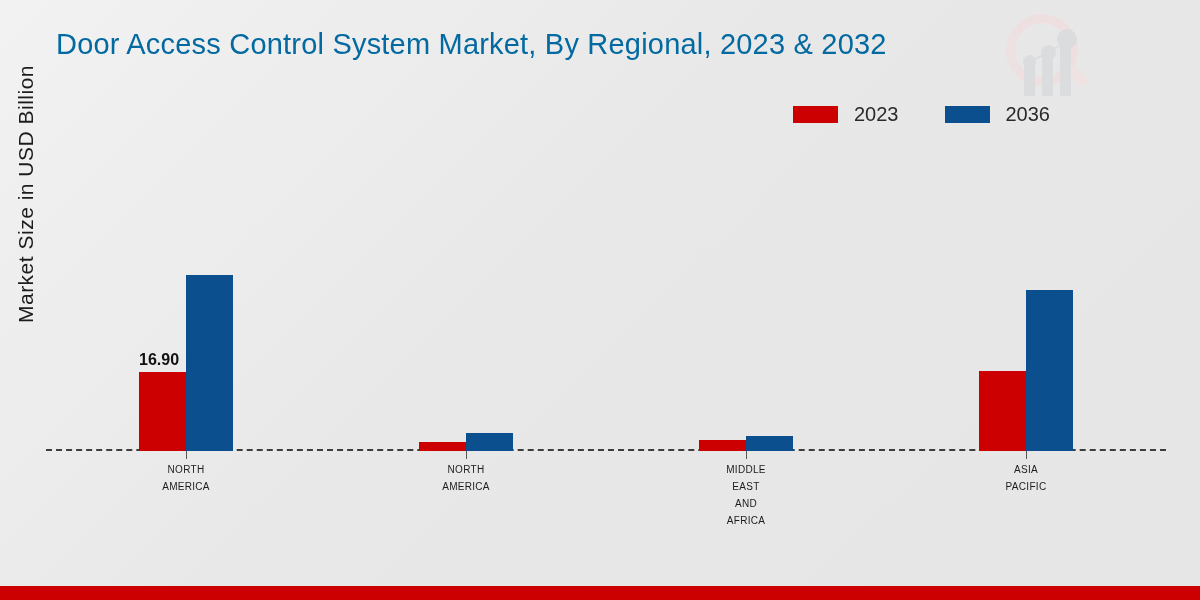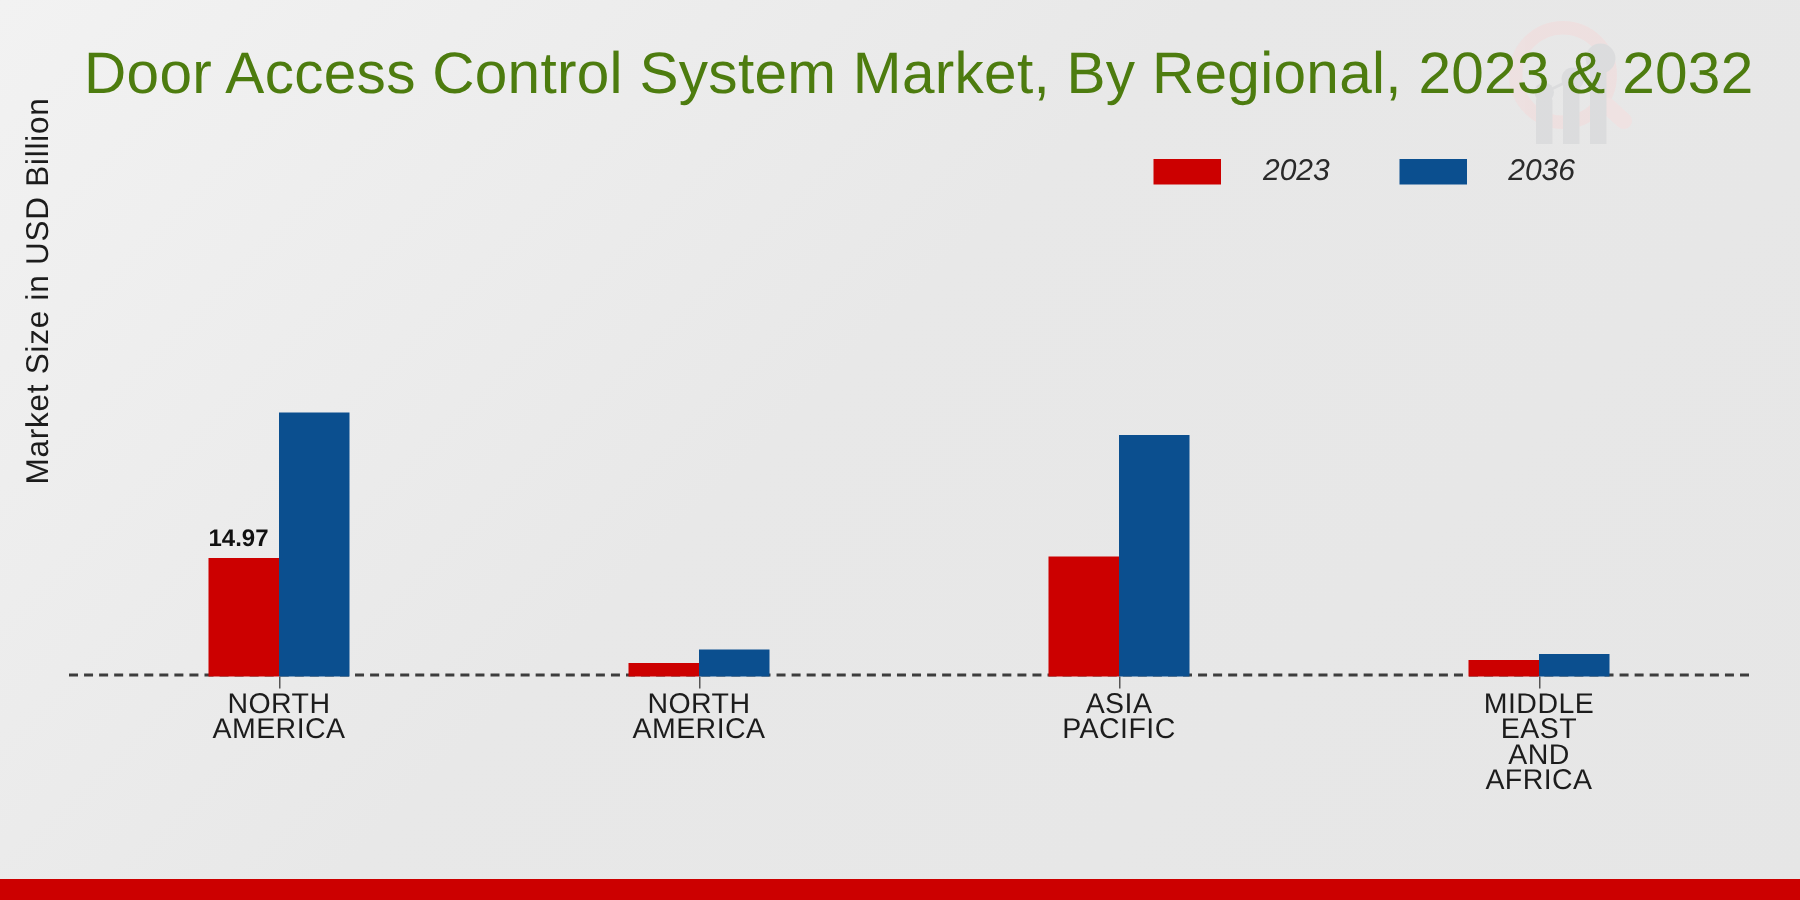--- a/index.html
+++ b/index.html
@@ -17,26 +17,26 @@
            border:9px solid #f3dada;box-sizing:border-box;}
   .wm-handle{position:absolute;left:64px;top:62px;width:26px;height:11px;background:#f6dede;
              border-radius:6px;transform:rotate(42deg);}
   .wm-bar{position:absolute;background:#d3d4d6;border-radius:3px 3px 0 0;}
   .wm-dot{position:absolute;background:#d3d4d6;border-radius:50%;}
   .wm-line{position:absolute;background:#d3d4d6;height:2px;transform-origin:0 50%;}
 
   
   .title{
     position:absolute;left:56px;top:28px;width:1000px;
-    font-size:39px;color:#4d7c0f;letter-spacing:.2px;white-space:nowrap;
+    font-size:29px;color:#0369a1;letter-spacing:.2px;white-space:nowrap;
   }
 
   
   .legend{position:absolute;right:150px;top:103px;display:flex;align-items:center;gap:46px;}
-  .legend-item{display:flex;align-items:center;gap:28px;font-style:italic;}
+  .legend-item{display:flex;align-items:center;gap:16px;}
   .legend-swatch{width:45px;height:17px;display:block;}
   .legend-label{font-size:20px;color:#2a2a2a;}
 
   
   .ylabel{
     position:absolute;left:-154px;top:182px;width:360px;text-align:center;
     transform:rotate(-90deg);transform-origin:50% 50%;
     font-size:21px;color:#1c1c1c;letter-spacing:.5px;white-space:nowrap;
   }
 
@@ -49,21 +49,21 @@
   .groups{position:absolute;inset:0;display:flex;}
   .group{flex:1 1 0;position:relative;height:100%;}
   .bars{position:absolute;bottom:0;left:50%;transform:translateX(-50%);
         display:flex;align-items:flex-end;gap:0;}
   .bar{width:47px;}
   .bar.b2023{background:#cc0000;}
   .bar.b2032{background:#0b4f8f;}
   .tick{position:absolute;bottom:-8px;left:50%;width:1px;height:8px;background:#555;}
   .vlabel{
     position:absolute;top:100%;left:50%;transform:translateX(-50%);
-    margin-top:10px;text-align:center;font-size:19px;color:#1c1c1c;
+    margin-top:10px;text-align:center;font-size:10px;color:#1c1c1c;
     line-height:17px;white-space:nowrap;letter-spacing:.3px;
   }
   .datalabel{
     position:absolute;font-size:16px;font-weight:bold;color:#111;white-space:nowrap;
   }
 
   
   .footer-strip{position:absolute;left:0;bottom:0;width:1200px;height:14px;background:#cc0000;}
 </style>
 </head>
@@ -105,54 +105,54 @@
         <div class="group">
           <div class="bars">
             <div class="bar b2023" title="NORTH AMERICA 2023: 10.32" style="height: 79px;"></div>
             <div class="bar b2032" title="NORTH AMERICA 2032: 22.98" style="height: 176px;"></div>
           </div>
           <div class="tick"></div>
           <div class="vlabel">
             <div>NORTH</div>
             <div>AMERICA</div>
           </div>
-          <div class="datalabel" style="bottom: 82px; left: calc(50% - 47px);">14.97</div>
+          <div class="datalabel" style="bottom: 82px; left: calc(50% - 47px);">16.90</div>
         </div>
         <div class="group">
           <div class="bars">
             <div class="bar b2023" title="SOUTH AMERICA 2023: 1.18" style="height: 9px;"></div>
             <div class="bar b2032" title="SOUTH AMERICA 2032: 2.35" style="height: 18px;"></div>
           </div>
           <div class="tick"></div>
           <div class="vlabel">
             <div>NORTH</div>
             <div>AMERICA</div>
-          </div>
-        </div>
-        <div class="group">
-          <div class="bars">
-            <div class="bar b2023" title="ASIA PACIFIC 2023: 10.45" style="height: 80px;"></div>
-            <div class="bar b2032" title="ASIA PACIFIC 2032: 21.02" style="height: 161px;"></div>
-          </div>
-          <div class="tick"></div>
-          <div class="vlabel">
-            <div>ASIA</div>
-            <div>PACIFIC</div>
           </div>
         </div>
         <div class="group">
           <div class="bars">
             <div class="bar b2023" title="MIDDLE EAST AND AFRICA 2023: 1.44" style="height: 11px;"></div>
             <div class="bar b2032" title="MIDDLE EAST AND AFRICA 2032: 1.96" style="height: 15px;"></div>
           </div>
           <div class="tick"></div>
           <div class="vlabel">
             <div>MIDDLE</div>
             <div>EAST</div>
             <div>AND</div>
             <div>AFRICA</div>
           </div>
         </div>
+        <div class="group">
+          <div class="bars">
+            <div class="bar b2023" title="ASIA PACIFIC 2023: 10.45" style="height: 80px;"></div>
+            <div class="bar b2032" title="ASIA PACIFIC 2032: 21.02" style="height: 161px;"></div>
+          </div>
+          <div class="tick"></div>
+          <div class="vlabel">
+            <div>ASIA</div>
+            <div>PACIFIC</div>
+          </div>
+        </div>
       </div>
   </div>
 
   <div class="footer-strip"></div>
 </div>
 
 </body></html>

